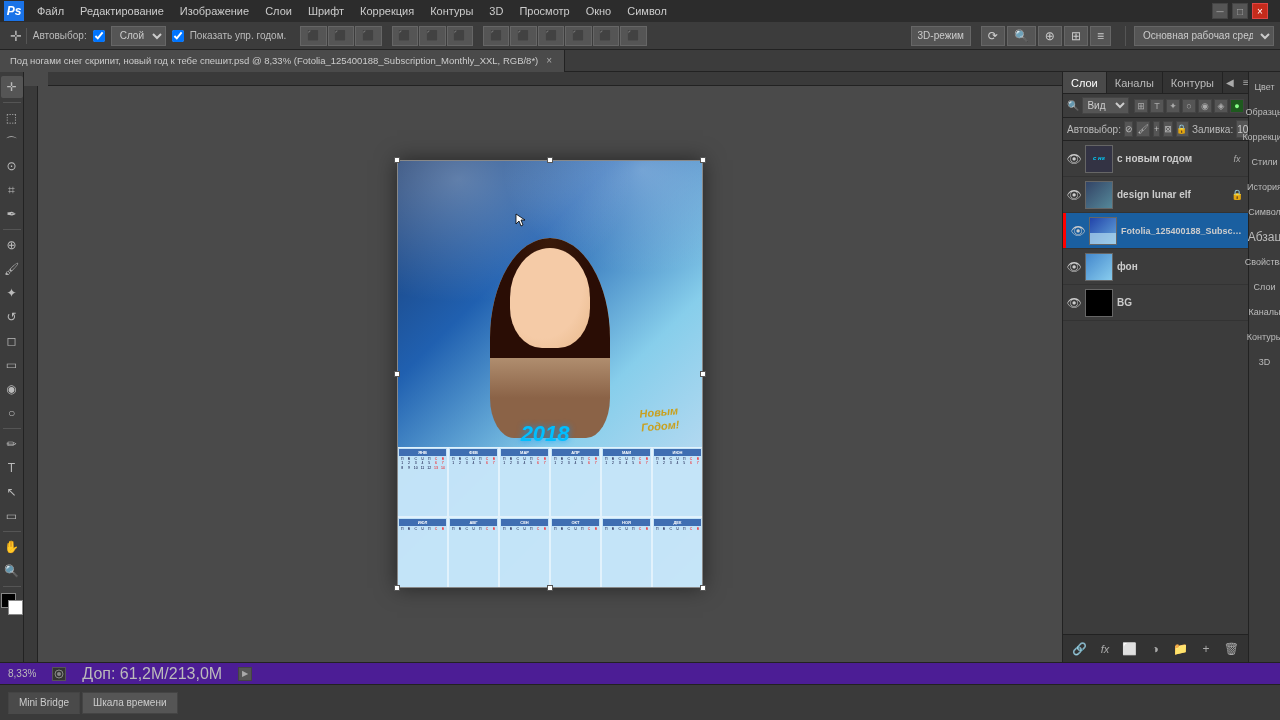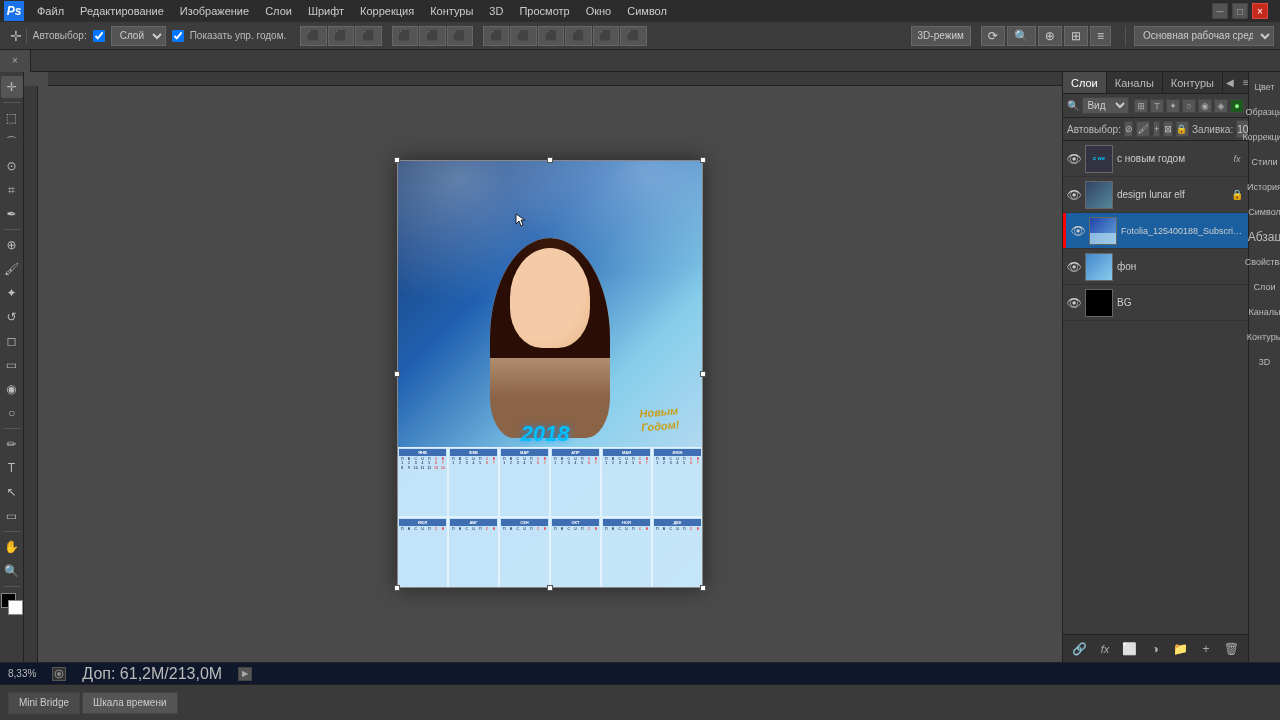--- a/index.html
+++ b/index.html
@@ -491,20 +491,21 @@
     .layer-thumb.img-thumb {
       background: linear-gradient(135deg, #2244aa, #66aadd);
       position: relative;
     }
     .layer-thumb.solid-thumb {
       background: #000;
     }
     .layer-info {
       flex: 1;
       overflow: hidden;
+      font-weight: bold;
     }
     .layer-name {
       font-size: 10px;
       color: #ccc;
       white-space: nowrap;
       overflow: hidden;
       text-overflow: ellipsis;
     }
     .layer-fx {
       width: 14px;
@@ -565,21 +566,21 @@
       justify-content: center;
       cursor: pointer;
       color: #bbb;
       font-size: 10px;
       text-align: center;
       line-height: 1.2;
     }
 
     
     #status-bar {
-      background: #0f172a;
+      background: #4c1d95;
       height: 22px;
       display: flex;
       align-items: center;
       padding: 0 8px;
       gap: 16px;
       border-top: 1px solid #222;
     }
     .status-zoom { color: #bbb; font-size: 10px; }
     .status-info { color: #bbb; font-size: 16px; }
     .status-arrow {
@@ -718,20 +719,21 @@
   </div>
   <div style="margin-left:8px;padding-left:8px;border-left:1px solid #555;display:flex;align-items:center;">
     <select class="options-select" style="width:140px;">
       <option>Основная рабочая среда</option>
     </select>
   </div>
 </div>
 
 <div id="tab-bar">
   <div class="doc-tab">
+    <span style="font-size:9.5px;">Под ногами снег скрипит, новый год к тебе спешит.psd @ 8,33% (Fotolia_125400188_Subscription_Monthly_XXL, RGB/8*)</span>
     <span class="close-tab">×</span>
   </div>
 </div>
 
 <div id="main-layout">
 
   <div id="left-toolbar">
     <div class="tool-btn active" title="Move">✛</div>
     <div class="tool-separator"></div>
     <div class="tool-btn" title="Marquee">⬚</div>

